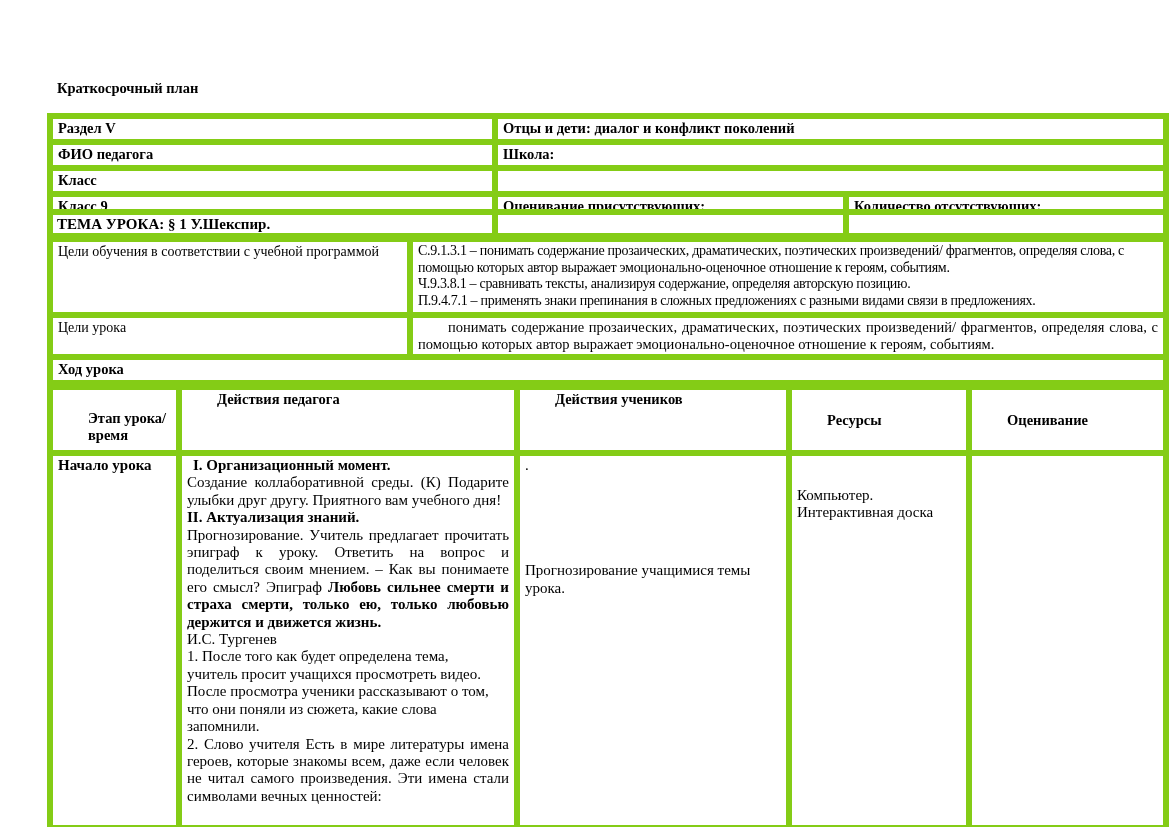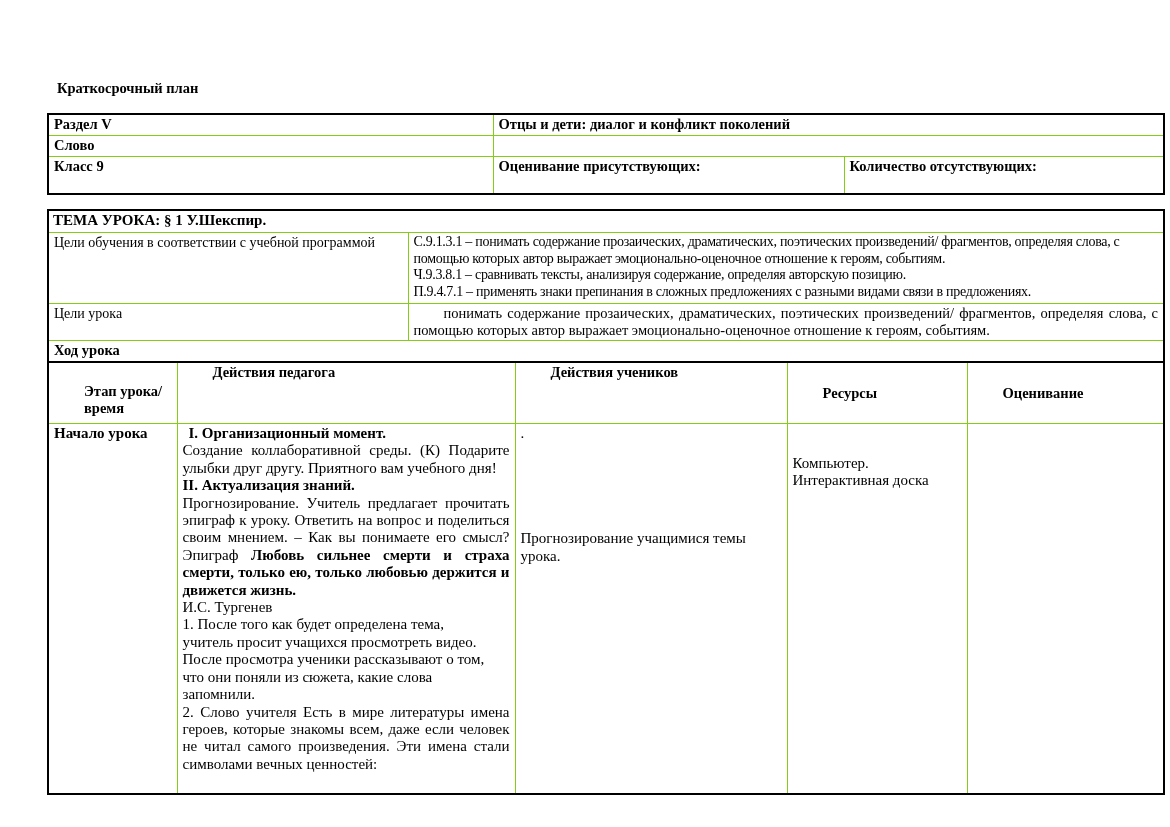--- a/index.html
+++ b/index.html
@@ -10,21 +10,21 @@
     font-family: "Liberation Serif", "DejaVu Serif", serif;
     color: #000000;
     overflow: hidden;
   }
   .doc-title {
     position: absolute; left: 57px; top: 80px;
     font-size: 14.5px; font-weight: bold; white-space: pre;
   }
   table { border-collapse: collapse; table-layout: fixed; }
   td {
-    border: 1px solid #84cc16;
+    border: 6px solid #84cc16;
     vertical-align: top;
     padding: 1px 5px;
     overflow: hidden;
     word-wrap: break-word;
   }
   
   #info-table {
     position: absolute; left: 47px; top: 113px;
     width: 1116px; border: 2px solid #000;
   }
@@ -62,21 +62,25 @@
       <col style="width:445px">
       <col style="width:351px">
       <col style="width:320px">
     </colgroup>
   <tbody>
       <tr>
     <td>Раздел V</td>
     <td colspan="2">Отцы и дети: диалог и конфликт поколений</td>
   </tr>
   <tr>
-    <td>Слово</td>
+    <td>ФИО педагога</td>
+    <td colspan="2">Школа:</td>
+  </tr>
+  <tr>
+    <td>Класс</td>
     <td colspan="2"></td>
   </tr>
   <tr class="tall">
     <td>Класс 9</td>
     <td>Оценивание присутствующих:</td>
     <td>Количество отсутствующих:</td>
   </tr>
 </tbody>
   </table>
 

